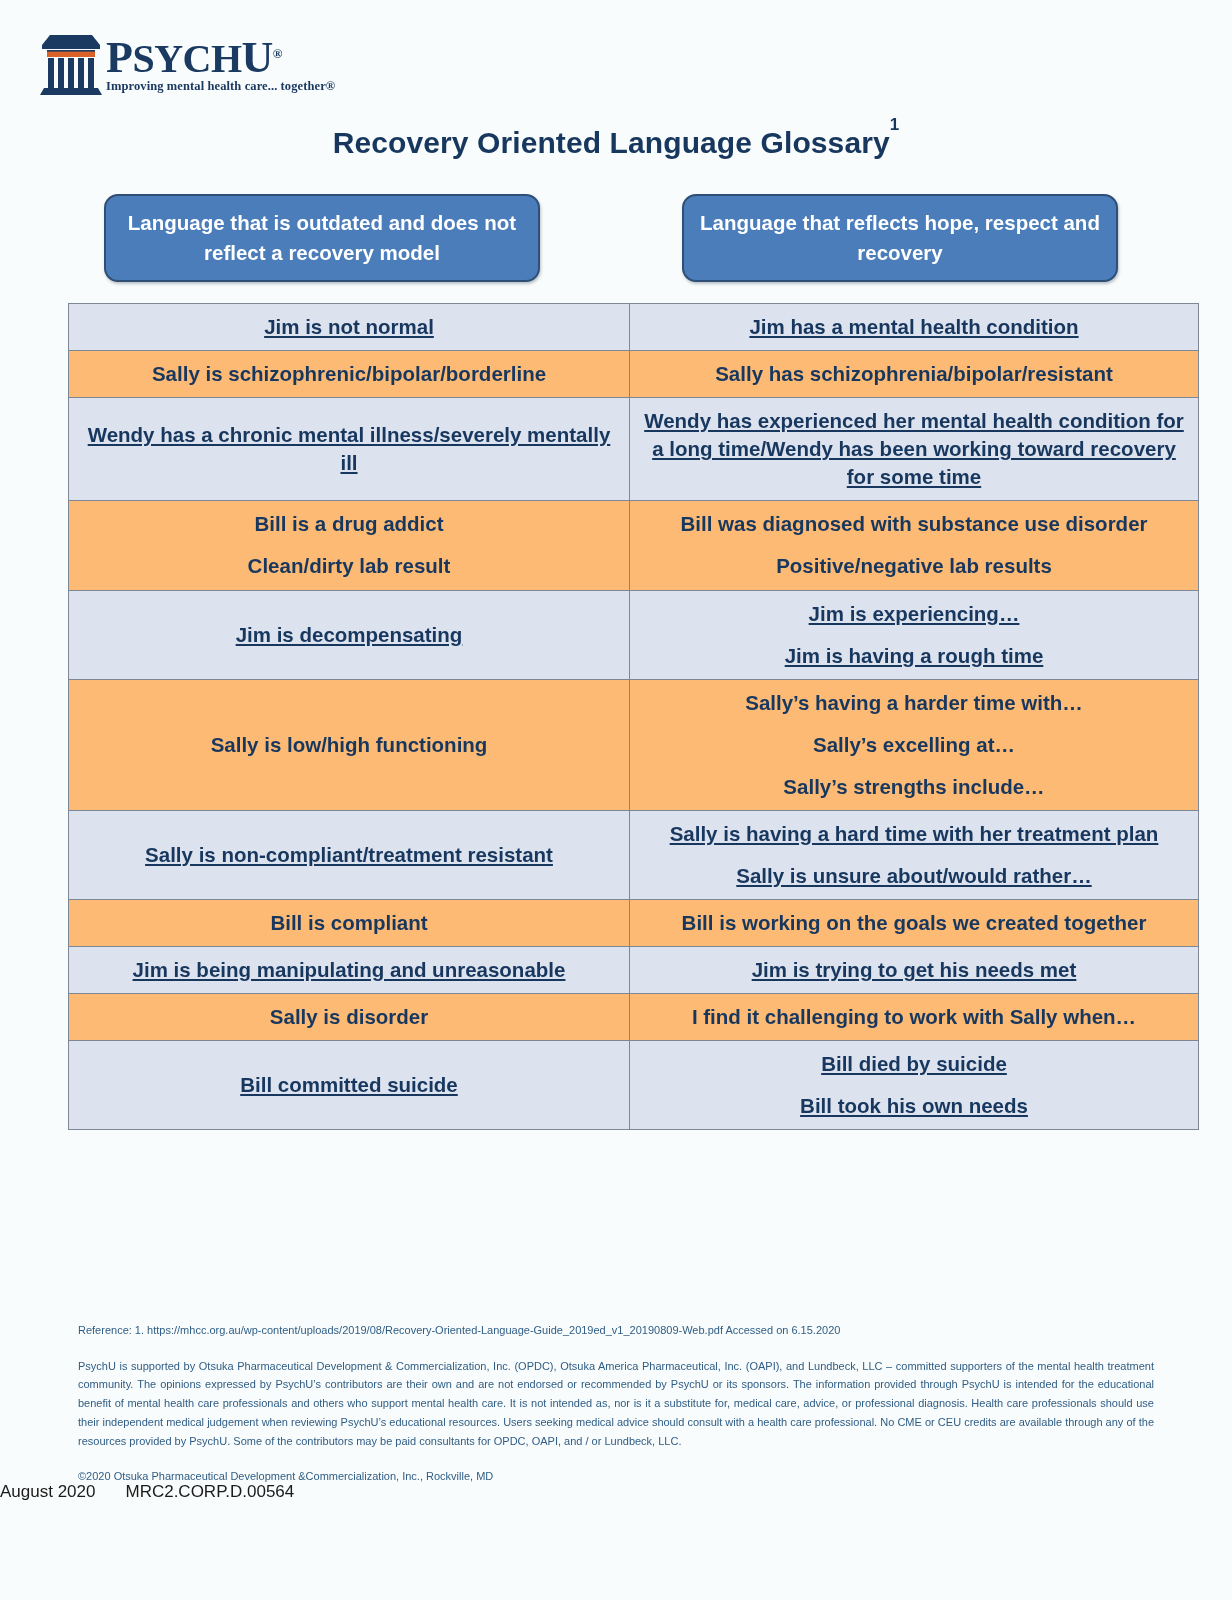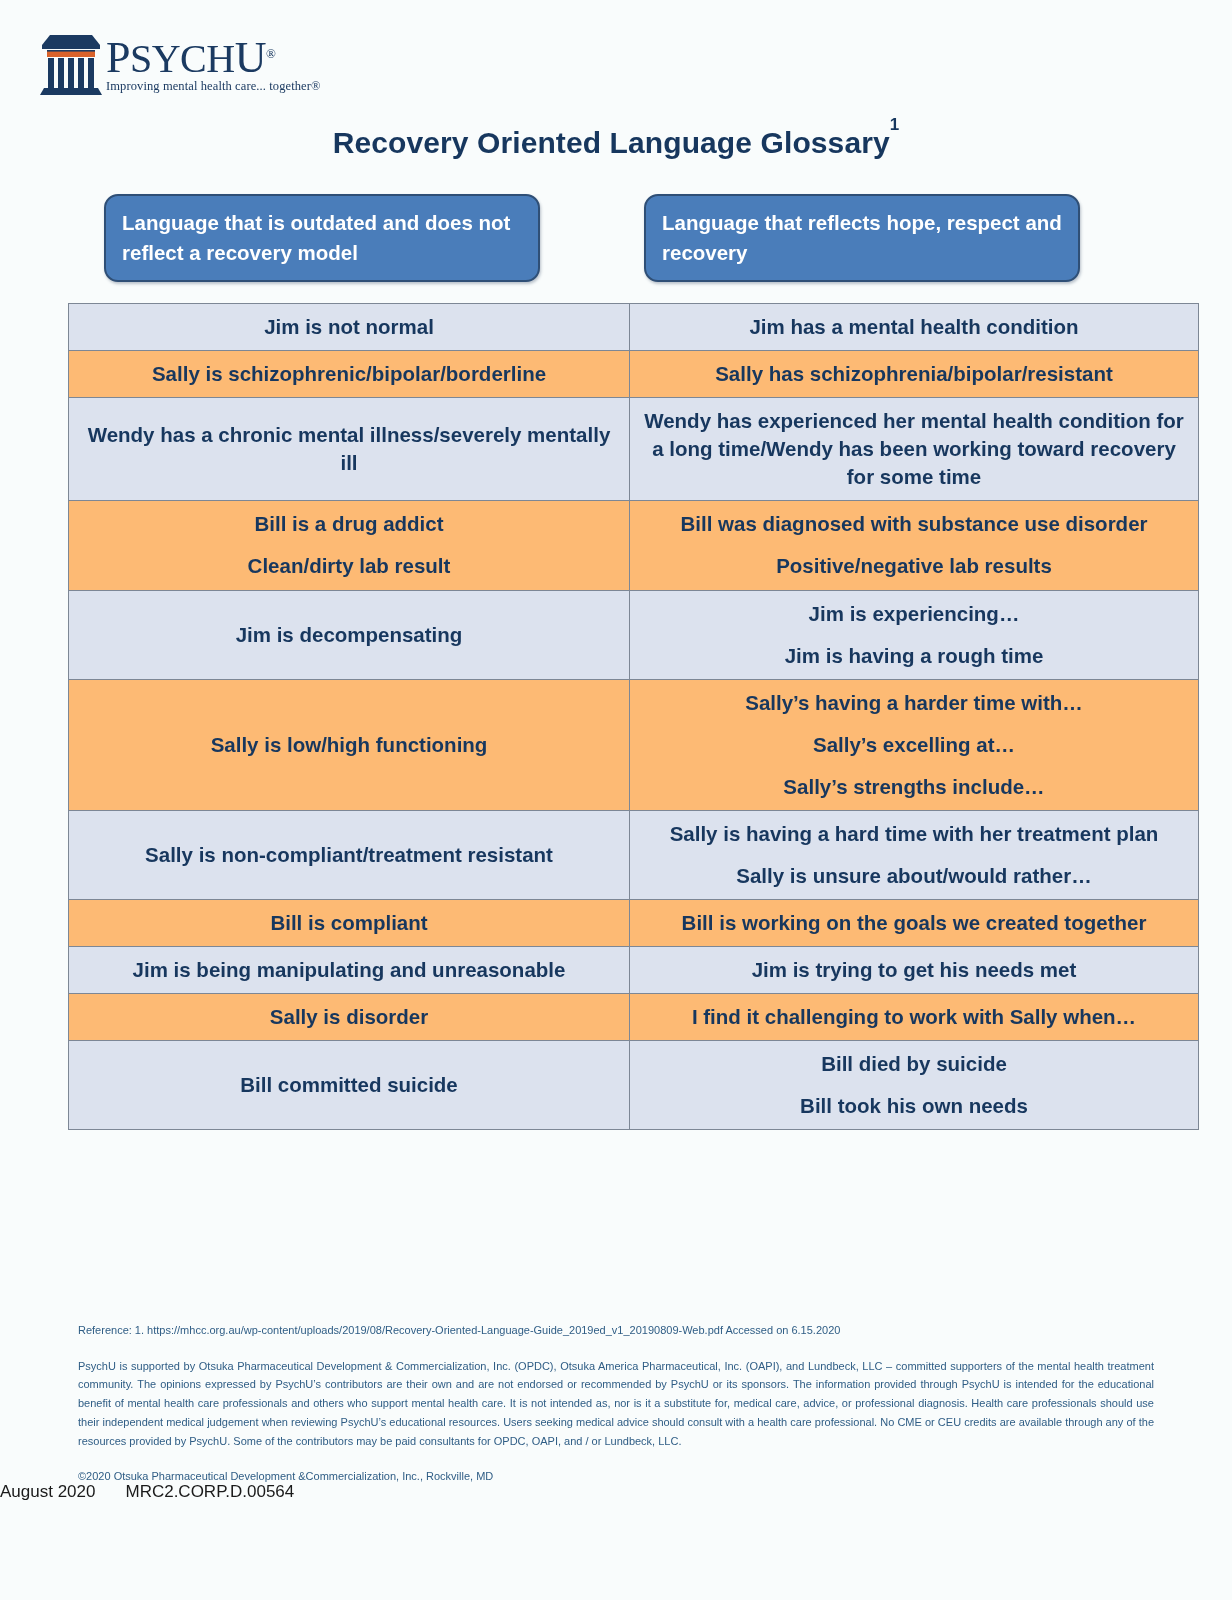--- a/index.html
+++ b/index.html
@@ -30,20 +30,21 @@
     width: 62px;
     height: 66px;
     flex: 0 0 auto;
     margin-right: 4px;
   }
   .logo-text-block {
     display: flex;
     flex-direction: column;
     justify-content: center;
     margin-top: 4px;
+    font-weight: bold;
   }
   .logo-word {
     font-family: "Liberation Serif", serif;
     font-size: 40px;
     line-height: 0.92;
     color: #1b3a61;
     letter-spacing: -0.5px;
     white-space: nowrap;
   }
   .logo-word .cap { font-size: 44px; }
@@ -94,25 +95,26 @@
     background: #4a7dba;
     border: 2px solid #2f4f76;
     box-sizing: border-box;
     color: #ffffff;
     font-size: 20.5px;
     font-weight: bold;
     line-height: 1.45;
     display: flex;
     align-items: center;
     justify-content: center;
+    text-align: center;
     padding: 0 16px;
     box-shadow: 1px 2px 3px rgba(40,60,90,0.30);
   }
   .pill-left  { left: 36px;  width: 436px; }
-  .pill-right { left: 576px; width: 436px; }
+  .pill-right { left: 614px; width: 436px; }
 
   
   .glossary {
     position: absolute;
     left: 68px;
     top: 303px;
     width: 1088px;
     border-collapse: collapse;
     table-layout: fixed;
   }
@@ -121,21 +123,21 @@
     vertical-align: middle;
     text-align: center;
     font-size: 20.5px;
     font-weight: bold;
     line-height: 1.37;
     color: #17375e;
     padding: 9px 10px;
   }
   .glossary td.col-left  { width: 540px; }
   .glossary td.col-right { width: 548px; }
-  tr.shade td { background: #dce2ee; }
+  tr.shade td { background: #dce2ee; text-decoration: underline; }
   tr.plain td { background: #fdba74; }
   .cell-line + .cell-line { margin-top: 14px; }
 
   
   .footer {
     position: absolute;
     left: 78px;
     top: 1322px;
     width: 1076px;
     color: #2f5d85;

